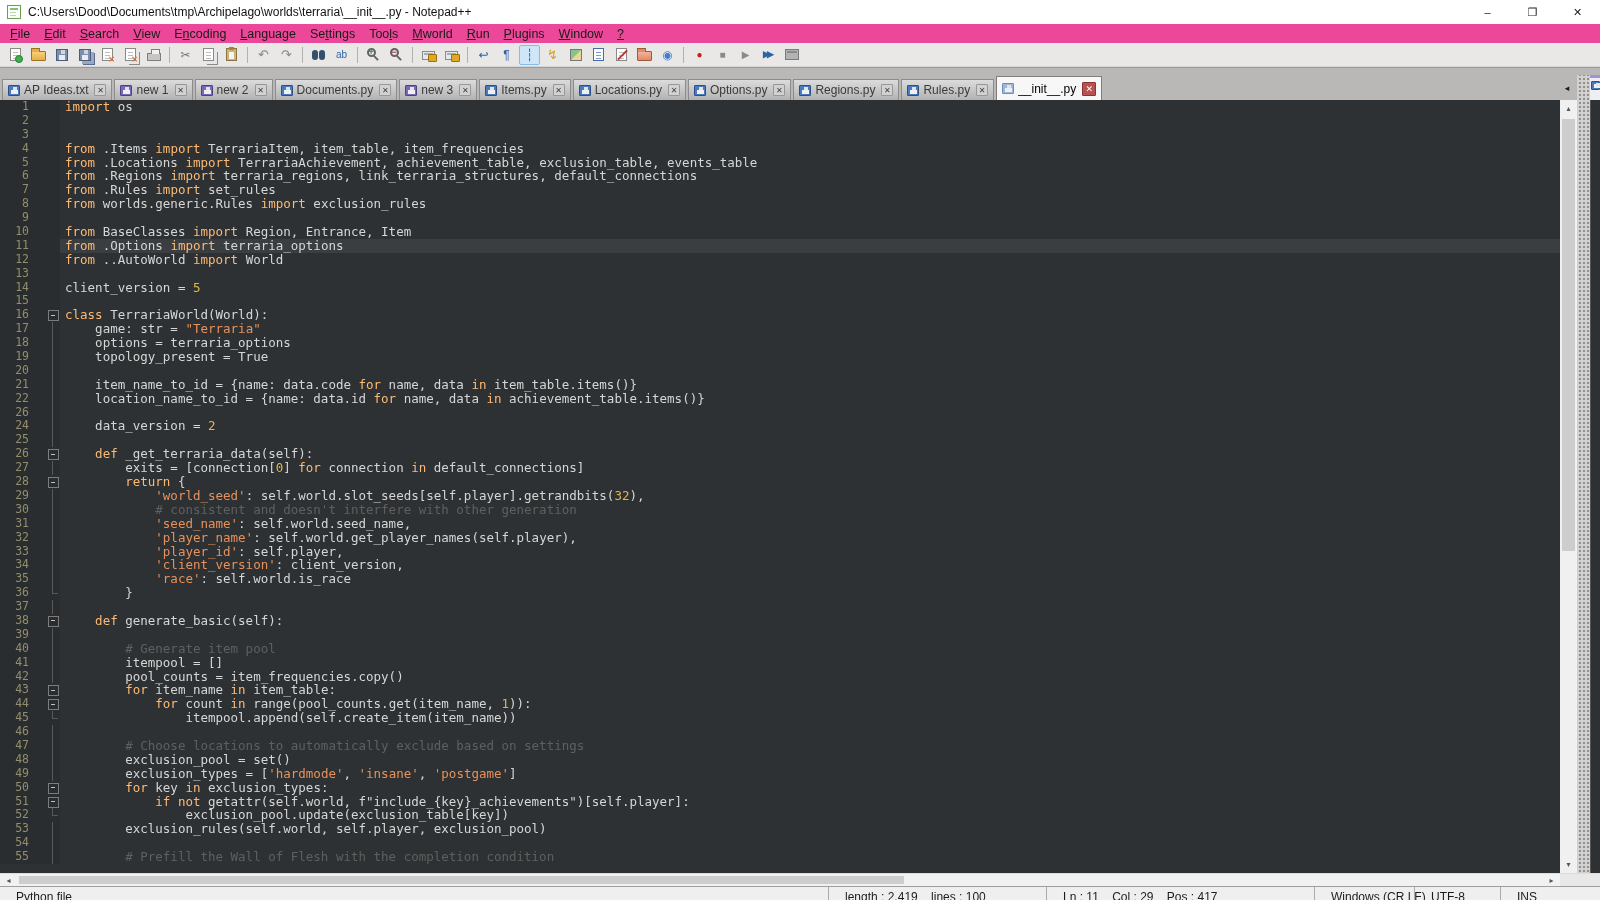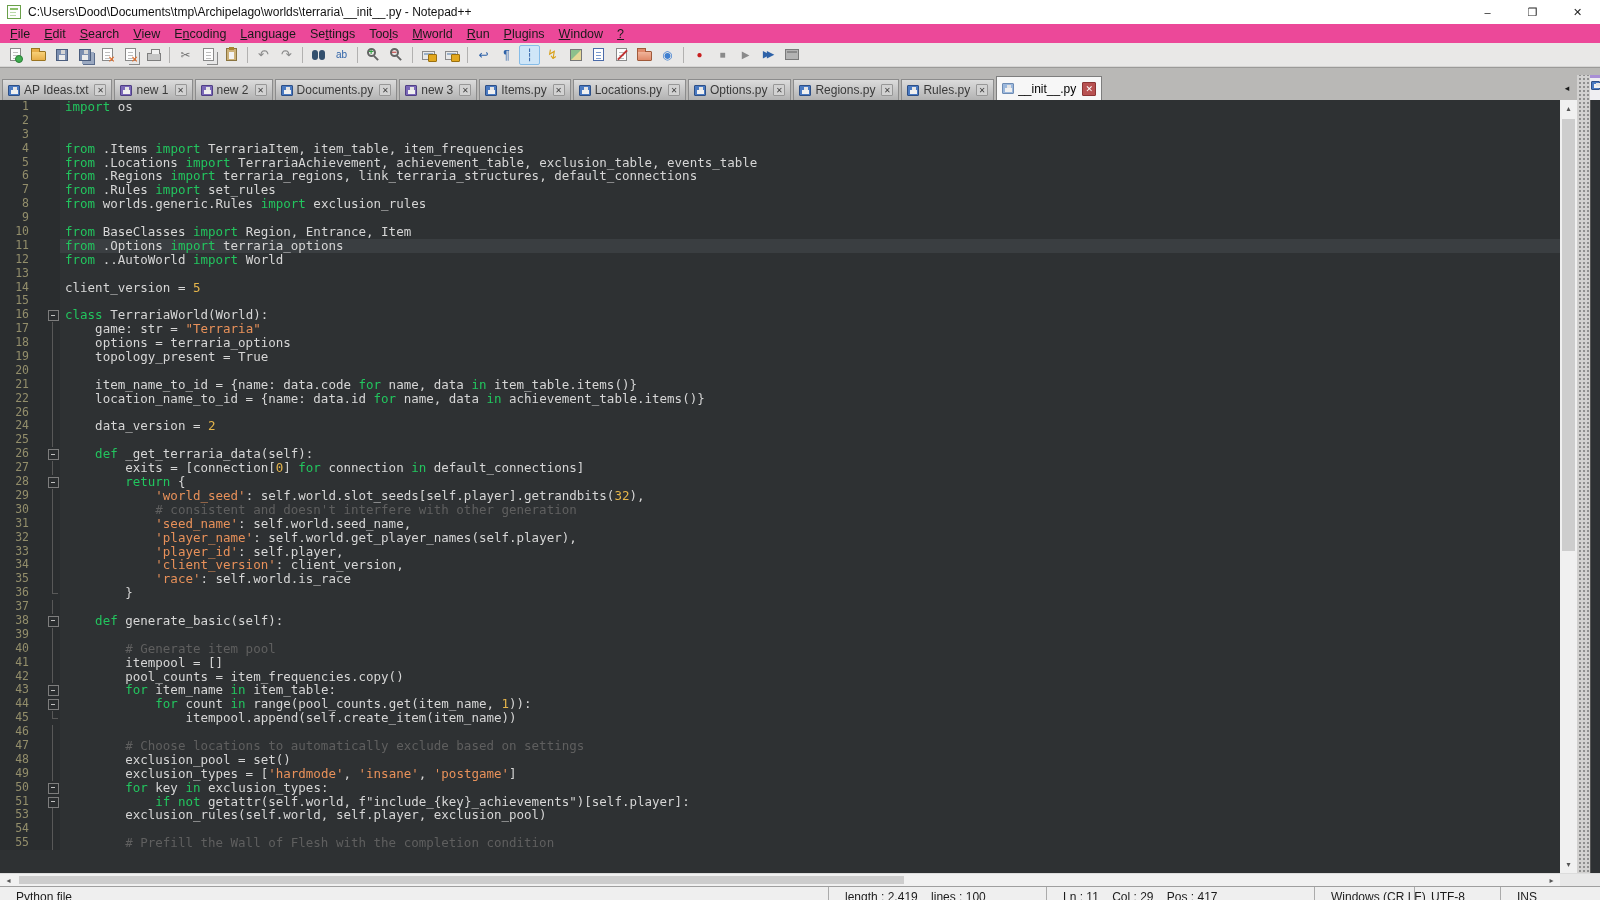--- a/index.html
+++ b/index.html
@@ -85,21 +85,21 @@
   .cl.cur .ct{background:#3a3e41;}
   .ln{width:36px;flex-shrink:0;text-align:right;padding-right:7px;color:#938e6b;background:#2a2d2f;font-size:11.5px;}
   .bm{width:10px;flex-shrink:0;background:#2a2d2f;}
   .fd{width:14px;flex-shrink:0;background:#2a2d2f;position:relative;}
   .ct{flex:1;padding-left:5px;}
   .fd.f-s::before{content:"";position:absolute;left:2px;top:2px;width:9px;height:9px;border:1px solid #7d7d7d;background:#2a2d2f;}
   .fd.f-s::after{content:"";position:absolute;left:4.5px;top:6.5px;width:4px;height:1px;background:#c0c0c0;}
   .fd.f-l::before{content:"";position:absolute;left:6px;top:0;bottom:0;width:1px;background:#585858;}
   .fd.f-e::before{content:"";position:absolute;left:6px;top:0;height:50%;width:1px;background:#585858;}
   .fd.f-e::after{content:"";position:absolute;left:6px;top:50%;width:6px;height:1px;background:#585858;}
-  .tk-k{color:#22c55e;} .tk-d{color:#d6d6d6;} .tk-s{color:#e8915a;} .tk-n{color:#e5b54b;} .tk-c{color:#5f5f5f;}
+  .tk-k{color:#fdba74;} .tk-d{color:#d6d6d6;} .tk-s{color:#e8915a;} .tk-n{color:#e5b54b;} .tk-c{color:#5f5f5f;}
 
   
   .vscroll{width:17px;background:#f0f0f0;display:flex;flex-direction:column;flex-shrink:0;}
   .sarr{height:17px;display:flex;align-items:center;justify-content:center;font-size:8px;color:#555;}
   .vtrack{flex:1;position:relative;}
   .vthumb{position:absolute;top:2px;left:2px;right:2px;height:432px;background:#cdcdcd;}
   .splitter{width:13px;background:#d2d1d0;background-image:radial-gradient(#8f8f8f 1px,transparent 1.3px);background-size:4px 4px;background-position:1px 1px;flex-shrink:0;}
   .view2-sliver{width:10px;background:#2e3133;border-left:1px solid #555;flex-shrink:0;}
   .hscroll{height:13px;background:#f1f1f1;display:flex;border-top:1px solid #dcdcdc;}
   .harr{width:17px;display:flex;align-items:center;justify-content:center;font-size:8px;color:#555;}
@@ -370,20 +370,21 @@
       <div class="cl"><span class="ln">42</span><span class="bm"></span><span class="fd f-l"></span><div class="ct"><span class="tk-d">        pool_counts = item_frequencies.copy()</span></div></div>
       <div class="cl"><span class="ln">43</span><span class="bm"></span><span class="fd f-s"></span><div class="ct"><span class="tk-d">        </span><span class="tk-k">for</span><span class="tk-d"> item_name </span><span class="tk-k">in</span><span class="tk-d"> item_table:</span></div></div>
       <div class="cl"><span class="ln">44</span><span class="bm"></span><span class="fd f-s"></span><div class="ct"><span class="tk-d">            </span><span class="tk-k">for</span><span class="tk-d"> count </span><span class="tk-k">in</span><span class="tk-d"> range(pool_counts.get(item_name, </span><span class="tk-n">1</span><span class="tk-d">)):</span></div></div>
       <div class="cl"><span class="ln">45</span><span class="bm"></span><span class="fd f-e"></span><div class="ct"><span class="tk-d">                itempool.append(self.create_item(item_name))</span></div></div>
       <div class="cl"><span class="ln">46</span><span class="bm"></span><span class="fd f-l"></span><div class="ct"></div></div>
       <div class="cl"><span class="ln">47</span><span class="bm"></span><span class="fd f-l"></span><div class="ct"><span class="tk-c">        # Choose locations to automatically exclude based on settings</span></div></div>
       <div class="cl"><span class="ln">48</span><span class="bm"></span><span class="fd f-l"></span><div class="ct"><span class="tk-d">        exclusion_pool = set()</span></div></div>
       <div class="cl"><span class="ln">49</span><span class="bm"></span><span class="fd f-l"></span><div class="ct"><span class="tk-d">        exclusion_types = [</span><span class="tk-s">'hardmode'</span><span class="tk-d">, </span><span class="tk-s">'insane'</span><span class="tk-d">, </span><span class="tk-s">'postgame'</span><span class="tk-d">]</span></div></div>
       <div class="cl"><span class="ln">50</span><span class="bm"></span><span class="fd f-s"></span><div class="ct"><span class="tk-d">        </span><span class="tk-k">for</span><span class="tk-d"> key </span><span class="tk-k">in</span><span class="tk-d"> exclusion_types:</span></div></div>
       <div class="cl"><span class="ln">51</span><span class="bm"></span><span class="fd f-s"></span><div class="ct"><span class="tk-d">            </span><span class="tk-k">if</span><span class="tk-d"> </span><span class="tk-k">not</span><span class="tk-d"> getattr(self.world, f"include_{key}_achievements")[self.player]:</span></div></div>
+      <div class="cl"><span class="ln">52</span><span class="bm"></span><span class="fd f-e"></span><div class="ct"><span class="tk-d">                exclusion_pool.update(exclusion_table[key])</span></div></div>
       <div class="cl"><span class="ln">53</span><span class="bm"></span><span class="fd f-l"></span><div class="ct"><span class="tk-d">        exclusion_rules(self.world, self.player, exclusion_pool)</span></div></div>
       <div class="cl"><span class="ln">54</span><span class="bm"></span><span class="fd f-l"></span><div class="ct"></div></div>
       <div class="cl"><span class="ln">55</span><span class="bm"></span><span class="fd f-l"></span><div class="ct"><span class="tk-c">        # Prefill the Wall of Flesh with the completion condition</span></div></div>
     </div>
   <div class="vscroll">
     <div class="sarr">▴</div>
     <div class="vtrack">
       <div class="vthumb"></div>
     </div>
     <div class="sarr">▾</div>

